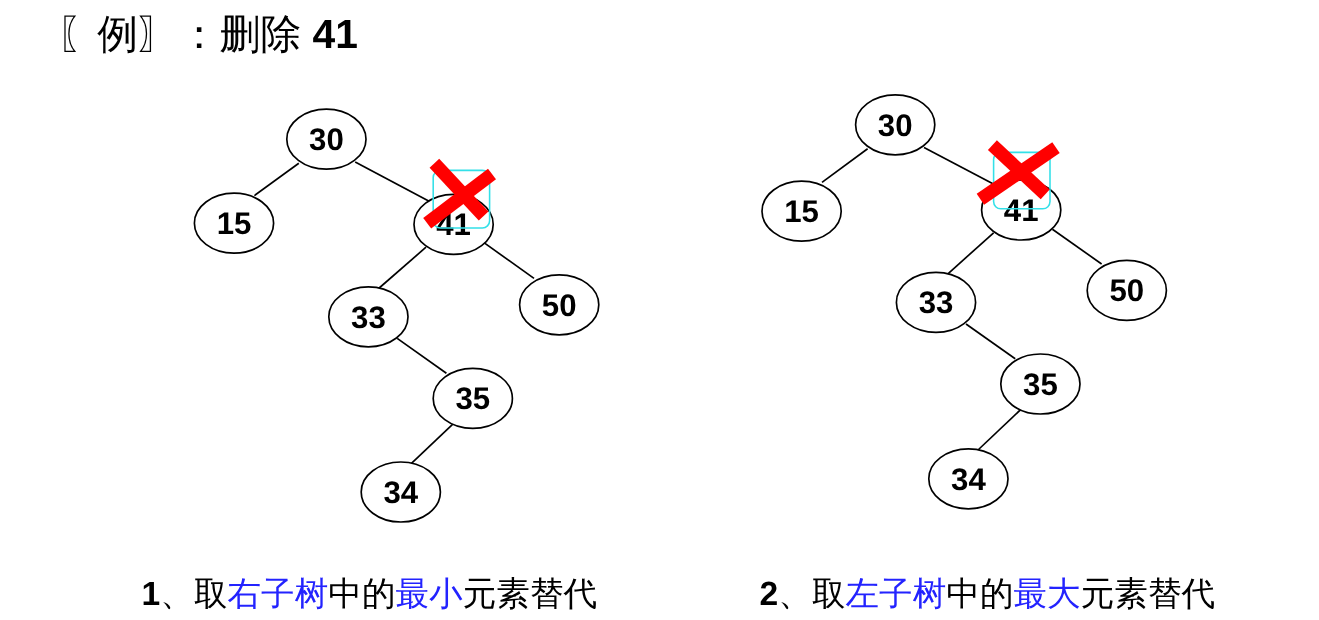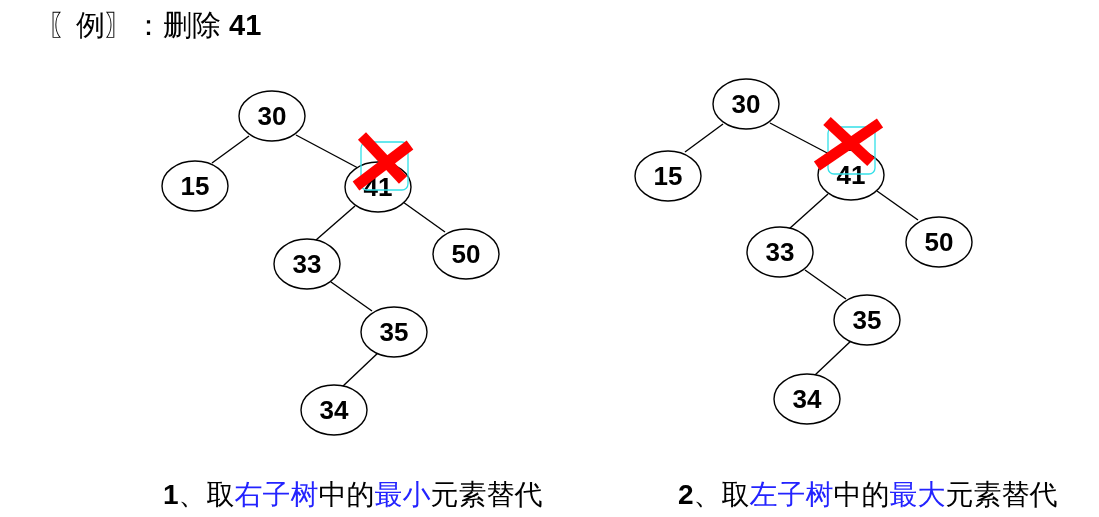--- a/index.html
+++ b/index.html
@@ -1,21 +1,21 @@
 <!DOCTYPE html>
 <html><head>
 <meta charset="utf-8">
 <style>
   html, body { margin: 0; padding: 0; background: #ffffff; }
   body { width: 1099px; height: 517px; position: relative; overflow: hidden;
          font-family: "Liberation Sans", "DejaVu Sans", sans-serif; color: #000; }
-  .title { position: absolute; left: 47px; top: 6px; font-size: 29px; white-space: nowrap; }
+  .title { position: absolute; left: 47px; top: 6px; font-size: 34px; white-space: nowrap; }
   .title .num { font-weight: bold; }
   svg.tree { position: absolute; left: 0; top: 0; }
-  .caption { position: absolute; top: 476px; font-size: 28px; white-space: nowrap; margin-left: 45px; }
+  .caption { position: absolute; top: 476px; font-size: 28px; white-space: nowrap; }
   .caption .idx { font-weight: bold; }
   .caption .hl { color: #2323ff; }
   .node-label { font-family: "Liberation Sans", "DejaVu Sans", sans-serif; font-weight: bold; font-size: 26px; }
 </style>
 </head>
 <body>
 
 <div class="title">
   <span>〖例〗：删除 </span><span class="num">41</span>
 </div>

